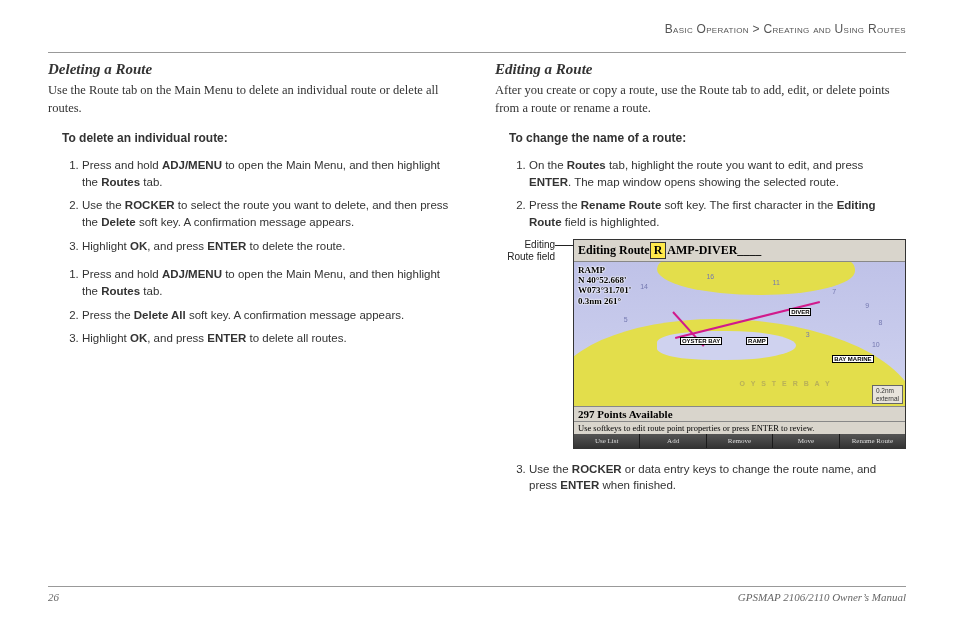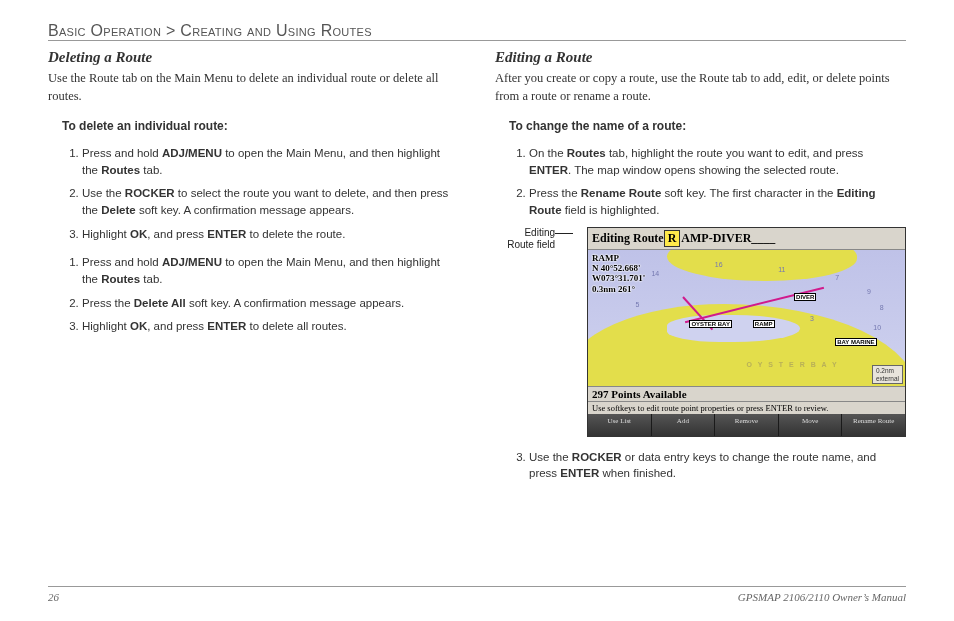--- a/index.html
+++ b/index.html
@@ -8,26 +8,27 @@
     height: 621px;
     background: #fff;
     font-family: Arial, Helvetica, sans-serif;
     color: #333;
     padding: 22px 48px 18px 48px;
     position: relative;
     font-size: 12px;
   }
   .breadcrumb {
     font-variant: small-caps;
-    font-size: 16px;
+    font-size: 12px;
     color: #555;
     letter-spacing: 0.3px;
     border-bottom: 0.5px solid #999;
-    padding-bottom: 0;
+    padding-bottom: 16px;
     margin-bottom: 8px;
+    text-align: right;
   }
   .columns {
     display: flex;
     gap: 36px;
   }
   .col {
     flex: 1;
     min-width: 0;
   }
   h2 {
@@ -58,21 +59,21 @@
   }
   ol li {
     margin-bottom: 7px;
     padding-right: 4px;
   }
   b { font-weight: bold; }
   .figure-wrap {
     display: flex;
     align-items: flex-start;
     margin: 8px 0 10px 8px;
-    gap: 14px;
+    gap: 0;
   }
   .callout {
     font-size: 10px;
     line-height: 1.2;
     text-align: right;
     width: 52px;
     padding-top: 0px;
     color: #222;
   }
   .callout-line {
@@ -202,21 +203,21 @@
     background: #d9d5cc;
     font-family: 'Times New Roman', serif;
     font-size: 8.5px;
     color: #000;
     padding: 1px 4px;
     border-top: 0.5px solid #888;
   }
   .fig-softkeys {
     display: flex;
     background: #3a3a3a;
-    height: 22px;
+    height: 14px;
   }
   .softkey {
     flex: 1;
     color: #ddd;
     font-size: 7px;
     text-align: center;
     line-height: 14px;
     border-right: 1px solid #1a1a1a;
     background: linear-gradient(#555,#333);
     font-family: 'Times New Roman', serif;

